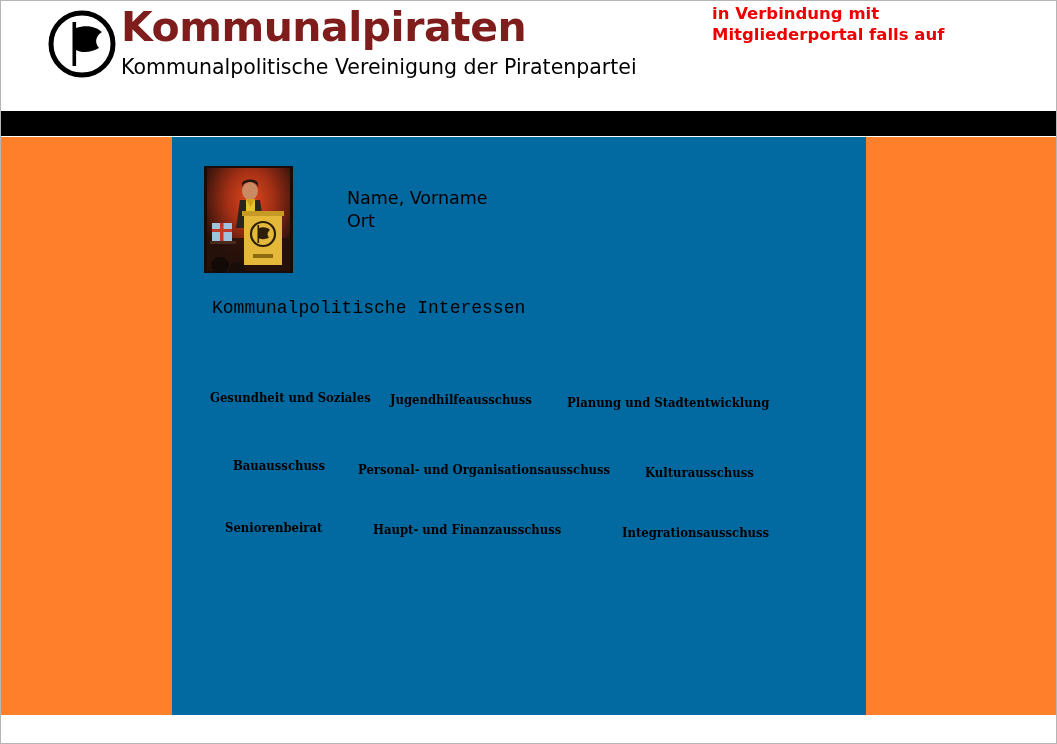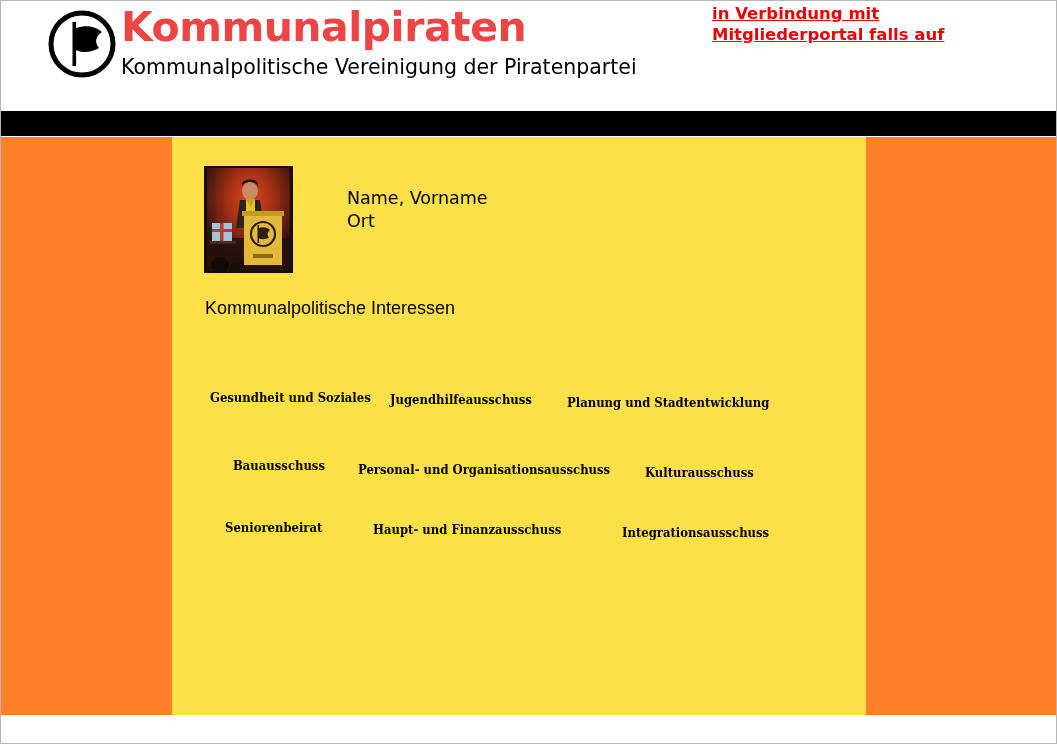--- a/index.html
+++ b/index.html
@@ -39,21 +39,21 @@
     left: 120px;
     top: 4px;
     width: 560px;
   }
   #brand-title {
     font-family: "DejaVu Sans", sans-serif;
     font-weight: bold;
     font-size: 41px;
     line-height: 44px;
     letter-spacing: -0.5px;
-    color: #ef4444;
+    color: #7f1d1d;
     white-space: nowrap;
   }
   #brand-subtitle {
     font-family: "DejaVu Sans", sans-serif;
     font-weight: normal;
     font-size: 20.5px;
     line-height: 24px;
     color: #000000;
     white-space: nowrap;
     margin-top: 6px;
@@ -62,21 +62,20 @@
     position: absolute;
     left: 711px;
     top: 3px;
     width: 330px;
     color: #ee0000;
     font-family: "DejaVu Sans", sans-serif;
     font-weight: bold;
     font-size: 16.5px;
     line-height: 20.5px;
     white-space: nowrap;
-    text-decoration: underline;
   }
 
   
   #divider-bar {
     position: absolute;
     left: 0;
     top: 110px;
     width: 1057px;
     height: 25px;
     background: #000000;
@@ -98,21 +97,21 @@
     width: 192px;
   }
 
   
   #content {
     position: absolute;
     left: 171px;
     top: 136px;
     width: 694px;
     height: 578px;
-    background: #fde047;
+    background: #0369a1;
   }
 
   
   #profile-row {
     position: absolute;
     left: 32px;
     top: 29px;
     width: 620px;
     height: 108px;
   }
@@ -133,23 +132,23 @@
     font-family: "DejaVu Sans", sans-serif;
     font-size: 17.5px;
     line-height: 23px;
     color: #000000;
     white-space: nowrap;
   }
 
   
   #interests-heading {
     position: absolute;
-    left: 33px;
+    left: 40px;
     top: 160px;
-    font-family: Liberation Sans, sans-serif;
+    font-family: Liberation Mono, monospace;
     font-size: 18px;
     line-height: 22px;
     color: #000000;
     white-space: nowrap;
     text-align: center;
   }
 
   
   #committee-grid {
     position: absolute;

